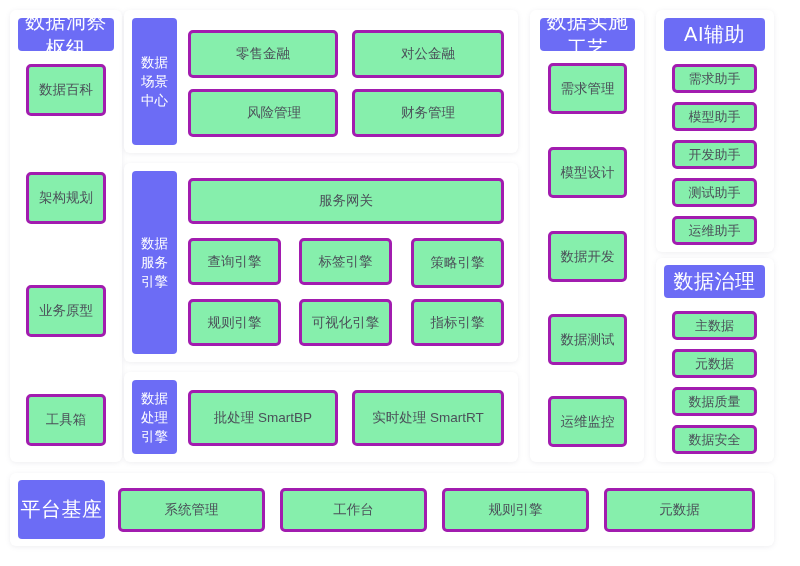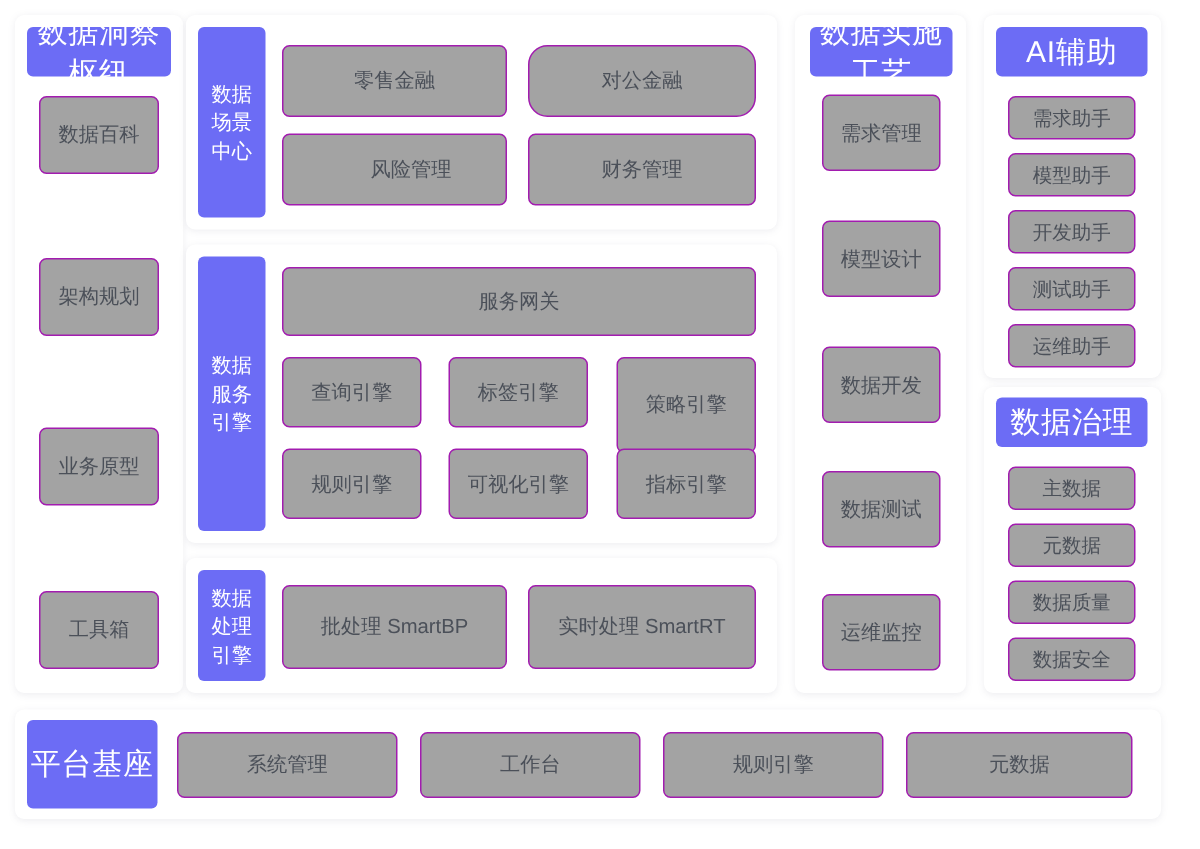--- a/index.html
+++ b/index.html
@@ -48,22 +48,22 @@
     font-size: 13.5px;
     line-height: 19px;
     padding: 0 9px;
     letter-spacing: 0;
   }
   .hdr.vert span { display: block; }
 
   
   .item {
     position: absolute;
-    background: #a3a3a3;
-    border: 1px solid #a21caf;
+    background: #86efac;
+    border: 3px solid #a21caf;
     border-radius: 5px;
     display: flex;
     align-items: center;
     justify-content: center;
     text-align: center;
     font-size: 13.5px;
     color: #4b5059;
     box-sizing: border-box;
     padding: 0 4px;
   }
@@ -88,37 +88,37 @@
 
   <div class="panel" style="left:124px; top:10px; width:394px; height:143px;"></div>
 
   <div class="hdr vert" style="left:132px; top:18px; width:45px; height:127px; flex-direction:column;">
     <span>数据</span>
     <span>场景</span>
     <span>中心</span>
   </div>
 
   <div class="item" style="left:188px; top:30px; width:150px; height:48px;">零售金融</div>
-  <div class="item" style="left:352px; top:30px; width:152px; height:48px;border-radius:13px;">对公金融</div>
+  <div class="item" style="left:352px; top:30px; width:152px; height:48px;">对公金融</div>
   <div class="item" style="left:188px; top:89px; width:150px; height:48px;padding-left:26px;">风险管理</div>
   <div class="item" style="left:352px; top:89px; width:152px; height:48px;">财务管理</div>
 
   <div class="panel" style="left:124px; top:163px; width:394px; height:199px;"></div>
 
   <div class="hdr vert" style="left:132px; top:171px; width:45px; height:183px; flex-direction:column;">
     <span>数据</span>
     <span>服务</span>
     <span>引擎</span>
   </div>
 
   <div class="item" style="left:188px; top:178px; width:316px; height:46px;">服务网关</div>
 
   <div class="item" style="left:188px; top:238px; width:93px; height:47px;">查询引擎</div>
   <div class="item" style="left:299px; top:238px; width:93px; height:47px;">标签引擎</div>
-  <div class="item" style="left:411px; top:238px; width:93px; height:64px;">策略引擎</div>
+  <div class="item" style="left:411px; top:238px; width:93px; height:50px;">策略引擎</div>
 
   <div class="item" style="left:188px; top:299px; width:93px; height:47px;">规则引擎</div>
   <div class="item" style="left:299px; top:299px; width:93px; height:47px;">可视化引擎</div>
   <div class="item" style="left:411px; top:299px; width:93px; height:47px;">指标引擎</div>
 
   <div class="panel" style="left:124px; top:372px; width:394px; height:90px;"></div>
 
   <div class="hdr vert" style="left:132px; top:380px; width:45px; height:74px; flex-direction:column;">
     <span>数据</span>
     <span>处理</span>

